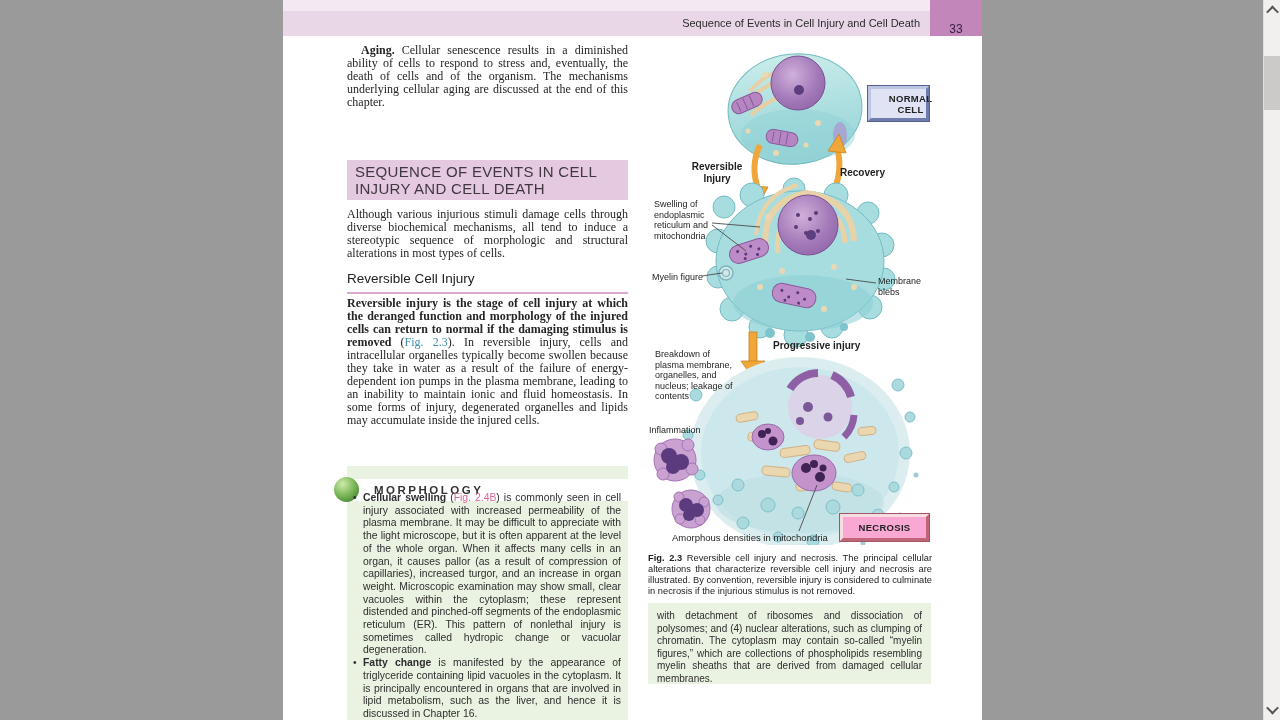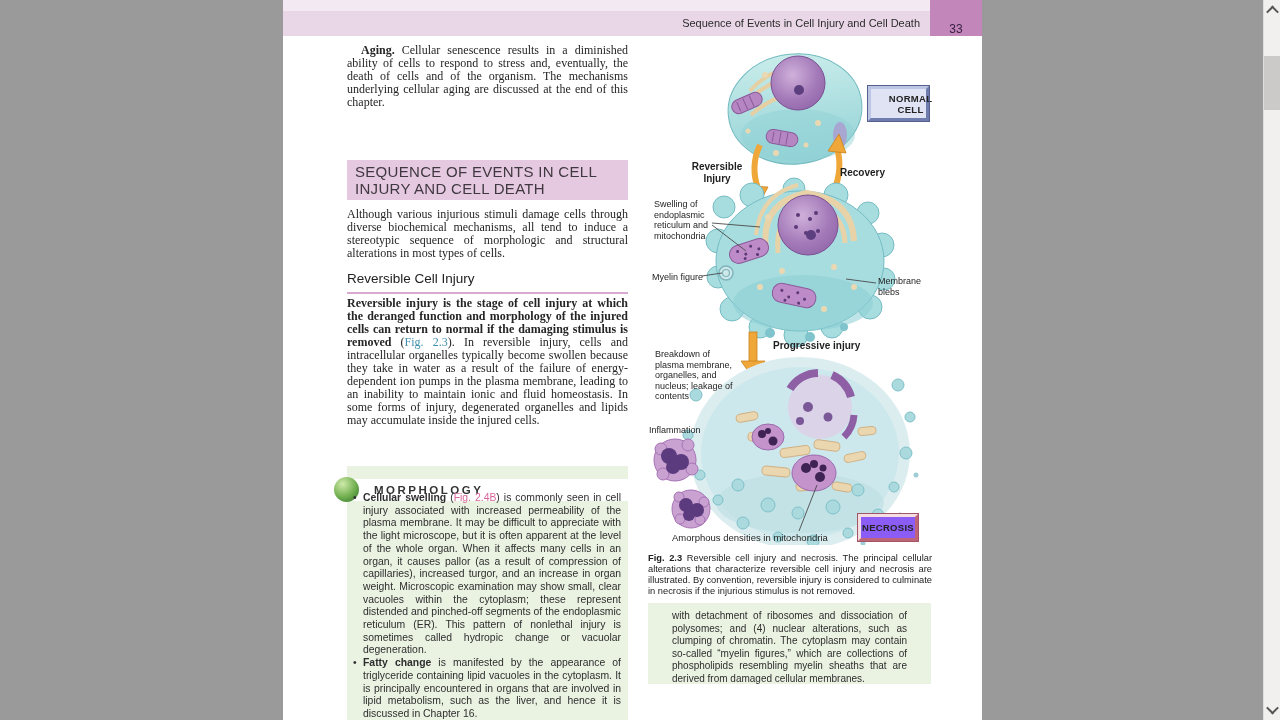--- a/index.html
+++ b/index.html
@@ -78,31 +78,31 @@
     display:flex;align-items:center;justify-content:center;
     letter-spacing:.3px;
   }
   .normalbox{
     left:220px;top:41px;width:61px;height:35px;background:#dfe3f4;
     border:3px solid;border-color:#bcc6e4 #6f7cae #6f7cae #bcc6e4;
     outline:1px solid #55608f;
     padding-left:24px;
   }
   .necrosisbox{
-    left:210px;top:469px;width:60px;height:27px;background:#8b5cf6;
+    left:192px;top:469px;width:89px;height:27px;background:#f9a8d4;
     border:3px solid;border-color:#f6dde2 #c06478 #c06478 #f6dde2;
     outline:1px solid #a05568;
   }
   .caption{
     left:365px;top:553px;width:284px;font-size:9.3px;line-height:11px;
     color:#222;text-align:justify;
   }
   .greenbox{
     left:365px;top:603px;width:283px;height:81px;box-sizing:border-box;
-    background:#eaf2e2;padding:7px 24px;font-size:10px;line-height:12.6px;
+    background:#eaf2e2;padding:7px 9px;font-size:10px;line-height:12.6px;
     color:#2e2e2e;text-align:justify;overflow:hidden;
   }
   .bottom-para{left:365px;top:686px;width:283px;height:34px;overflow:hidden;}
   
   .scrollbar{
     position:absolute;right:0;top:0;width:17px;height:720px;background:#f1f0ee;
     border-left:1px solid #e0dfdd;box-sizing:border-box;
   }
   .sb-btn{
     position:absolute;left:0;width:17px;height:17px;

